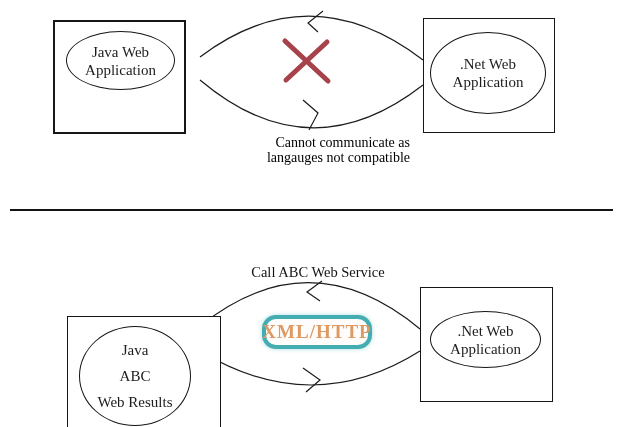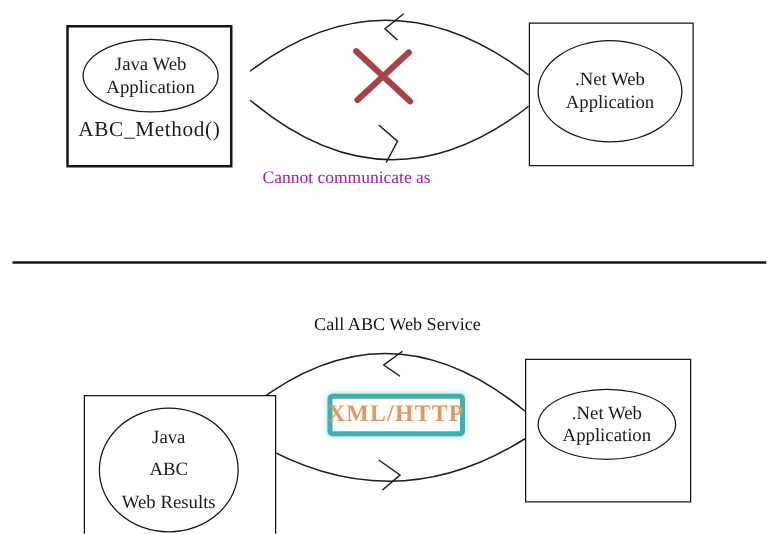--- a/index.html
+++ b/index.html
@@ -16,28 +16,28 @@
     position:absolute;border:1.2px solid #161616;border-radius:50%;box-sizing:border-box;
     display:flex;flex-direction:column;align-items:center;justify-content:center;
     text-align:center;background:#ffffff;
   }
   .oval .ln{font-size:15px;line-height:18px;white-space:nowrap;}
   .oval .ln3{font-size:15px;line-height:26px;white-space:nowrap;}
   .method-label{
     position:absolute;width:100%;text-align:center;font-size:17px;letter-spacing:0.5px;
   }
   .caption{
-    position:absolute;text-align:left;font-size:14px;line-height:15px;color:#a21caf;
+    position:absolute;text-align:right;font-size:14px;line-height:15px;color:#000000;
   }
   .arrow-label{
     position:absolute;text-align:center;font-size:14.5px;white-space:nowrap;color:#141414;
   }
   .badge{
     position:absolute;left:262px;top:315px;width:110px;height:34px;box-sizing:border-box;
-    border:4px solid #43adb2;border-radius:4px;background:#fefdfb;
+    border:4px solid #43adb2;border-radius:14px;background:#fefdfb;
     display:flex;align-items:center;justify-content:center;
     font-size:19px;font-weight:bold;letter-spacing:1px;color:#de9a64;
     box-shadow:0 0 4px rgba(104,190,196,0.55);
   }
 </style>
 </head>
 <body>
 
 <div id="stage">
 
@@ -59,47 +59,47 @@
     <path d="M200,351 Q312,419 420,351" fill="none" stroke="#1c1c1c" stroke-width="1.2"></path>
     <path d="M322,281 L307,292 L320,301" fill="none" stroke="#1c1c1c" stroke-width="1.2"></path>
     <path d="M303,368 L320,380 L306,392" fill="none" stroke="#1c1c1c" stroke-width="1.2"></path>
   </svg>
 
   <div class="box" style="left:53px;top:20px;width:133px;height:114px;">
     <div class="oval" style="left:11px;top:9px;width:109px;height:59px;">
       <span class="ln">Java Web</span>
       <span class="ln">Application</span>
     </div>
-    <div class="method-label" style="top:72px;">ABC_Method()</div>
   </div>
 
   <div class="box thin" style="left:423px;top:18px;width:132px;height:115px;">
     <div class="oval" style="left:6px;top:13px;width:116px;height:82px;">
       <span class="ln">.Net Web</span>
       <span class="ln">Application</span>
     </div>
   </div>
 
   <div class="caption" style="left:210px;top:135px;width:200px;">
     <div>Cannot communicate as</div>
+    <div>langauges not compatible</div>
   </div>
 
   <div class="box thin" style="left:67px;top:288px;width:154px;height:115px;margin-top:28px;">
     <div class="oval" style="left:11px;top:9px;width:112px;height:100px;">
       <span class="ln3">Java</span>
       <span class="ln3">ABC</span>
       <span class="ln3">Web Results</span>
     </div>
   </div>
 
   <div class="box thin" style="left:420px;top:287px;width:133px;height:115px;">
     <div class="oval" style="left:9px;top:23px;width:111px;height:57px;">
       <span class="ln">.Net Web</span>
       <span class="ln">Application</span>
     </div>
   </div>
 
-  <div class="arrow-label" style="left:218px;top:252px;width:200px;">Call ABC Web Service</div>
+  <div class="arrow-label" style="left:218px;top:264px;width:200px;">Call ABC Web Service</div>
 
   <div class="badge" style="border-color: rgb(67, 173, 178); color: rgb(222, 154, 100); background-color: rgb(254, 253, 251);">XML/HTTP</div>
 
 
 </div>
 
 </body></html>

